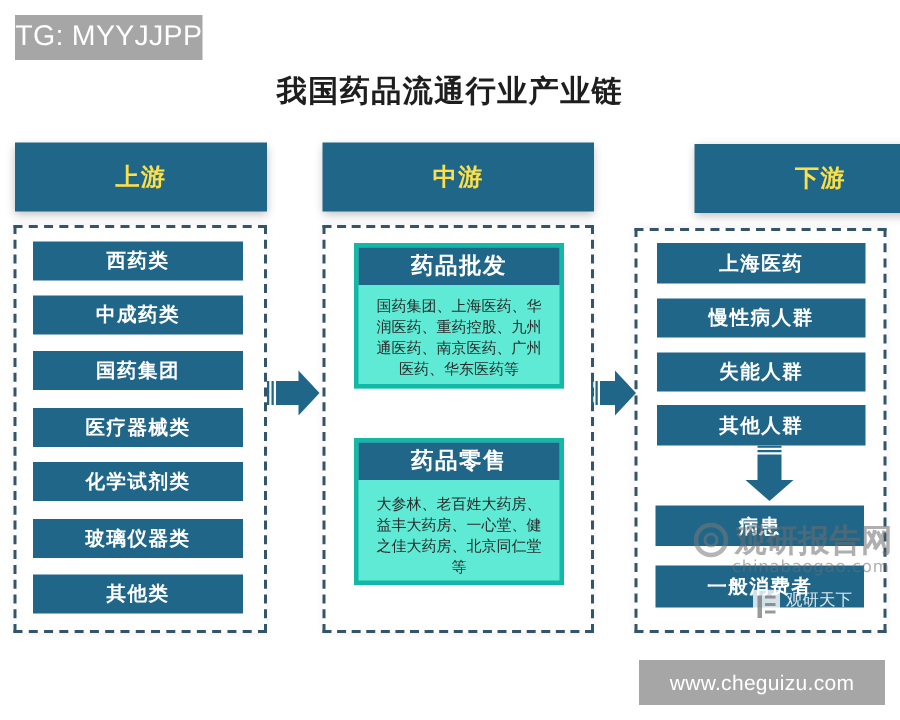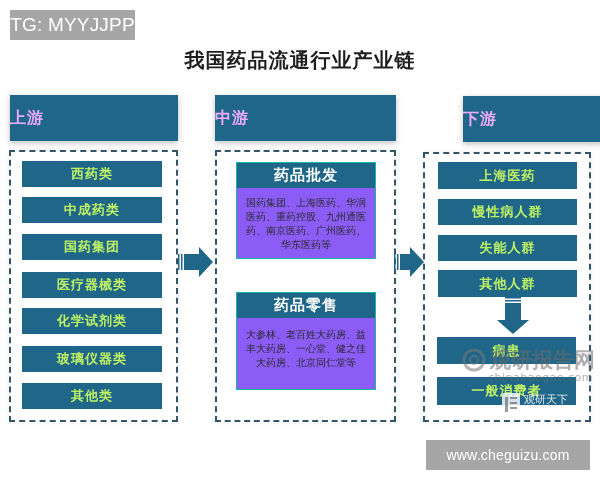--- a/index.html
+++ b/index.html
@@ -3,27 +3,27 @@
 <meta charset="utf-8">
 <style>
   html, body { margin:0; padding:0; background:#ffffff; }
   body { width:600px; height:480px; position:relative; overflow:hidden;
          font-family:"DejaVu Serif", "Liberation Serif", serif; }
   .abs { position:absolute; box-sizing:border-box; }
   .badge { background:#a6a6a6; color:#ffffff; font-family:"Liberation Sans", sans-serif;
            font-size:19px; display:flex; align-items:center; justify-content:center; letter-spacing:0.2px; }
   .title { left:0; width:600px; top:47px; height:30px; text-align:center; font-size:20px;
            font-weight:bold; color:#1e1e1e; letter-spacing:1px; }
-  .stage-header { background:#1f6688; color:#f0abfc; font-size:16px; font-weight:bold;
-                  display:flex; align-items:center; justify-content:flex-start;
+  .stage-header { background:#1f6688; color:#fde047; font-size:16px; font-weight:bold;
+                  display:flex; align-items:center; justify-content:center;
                   box-shadow:0 2px 6px rgba(0,0,0,0.25); letter-spacing:1px; }
   .dash { border:2px dashed #34546a; background:#ffffff; box-shadow:0 0 5px rgba(0,0,0,0.08); }
-  .item { background:#1f6688; color:#bef264; font-size:13px; font-weight:bold;
+  .item { background:#1f6688; color:#ffffff; font-size:13px; font-weight:bold;
           display:flex; align-items:center; justify-content:center; letter-spacing:1px; }
-  .card { border:1px solid #14b8a6; background:#8b5cf6; }
+  .card { border:3px solid #14b8a6; background:#5eead4; }
   .card-head { background:#1f6688; color:#fff; font-size:15px; font-weight:bold;
                display:flex; align-items:center; justify-content:center; height:25px; letter-spacing:1px; }
   .card-body { font-size:10px; line-height:14px; color:#2a2a2a; text-align:center;
                padding:8px 8px 0 8px; }
   .wm { color:rgba(110,110,110,0.55); font-family:"DejaVu Sans", sans-serif; white-space:nowrap; }
 </style>
 </head>
 <body>
 
 <div class="abs badge" style="left:10px;top:10px;width:125px;height:30px;">

